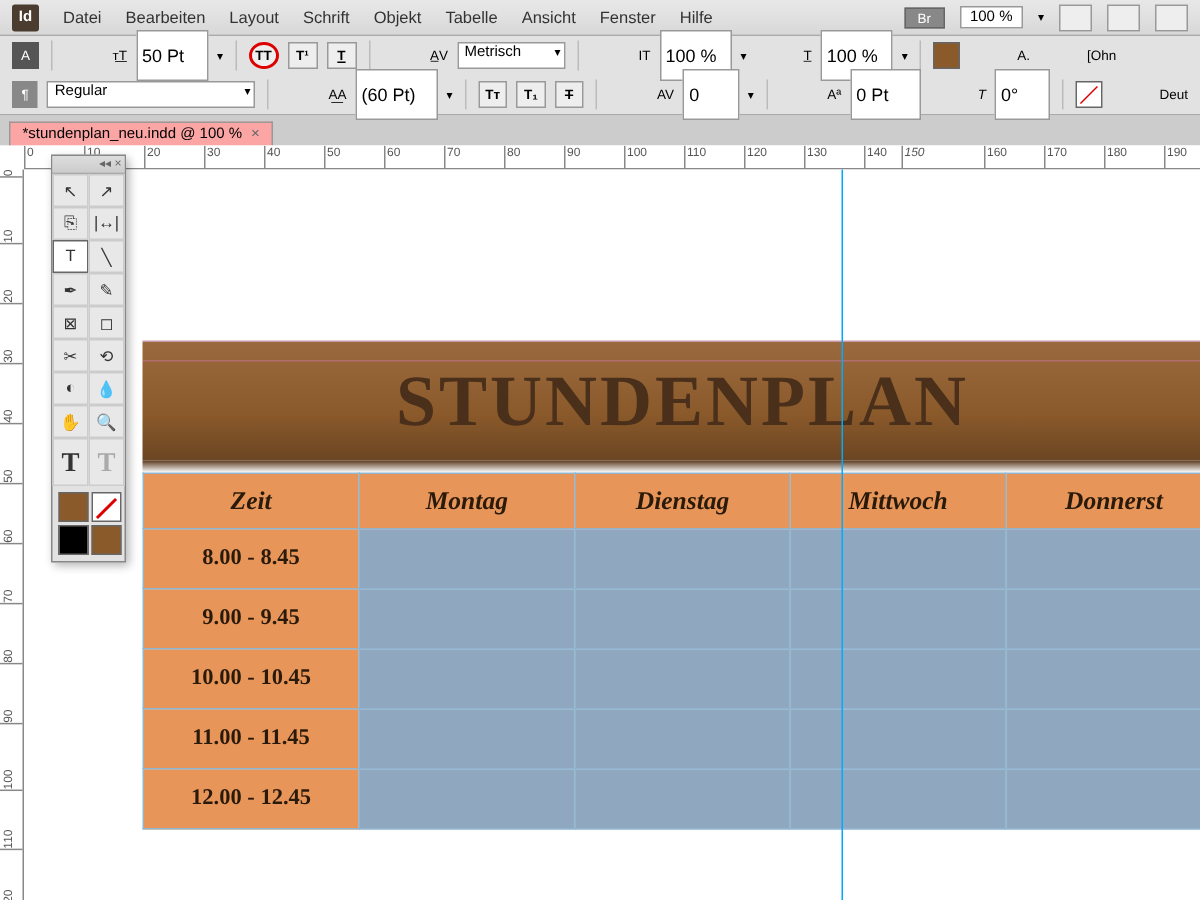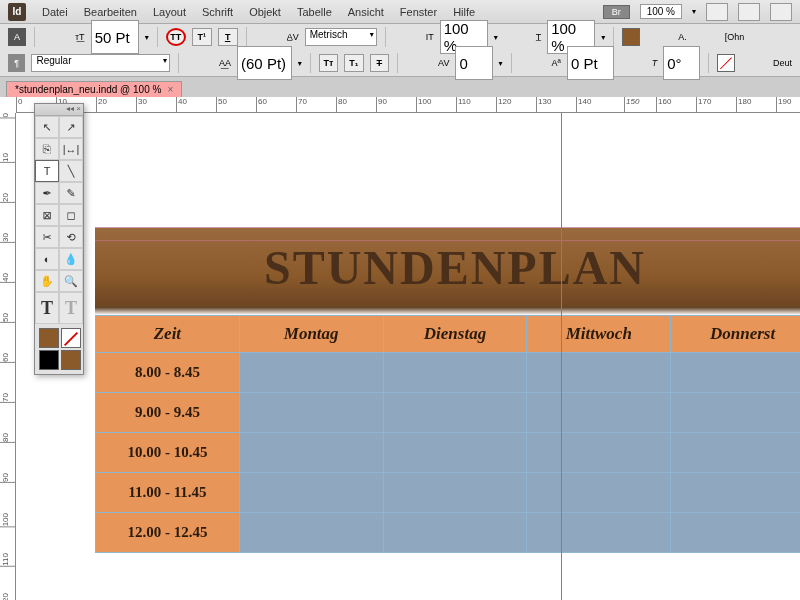--- a/index.html
+++ b/index.html
@@ -15,21 +15,21 @@
 .menubar .icon-btn { width: 22px; height: 18px; border: 1px solid #999; background: #eee; }
 
 
 .control-panel { background: #e2e2e2; border-bottom: 1px solid #aaa; }
 .cp-row { height: 26px; display: flex; align-items: center; padding: 0 8px; gap: 6px; }
 .cp-icon { width: 18px; height: 18px; background: #555; display: flex; align-items: center; justify-content: center; color: #fff; font-size: 9px; }
 .cp-select { background: #fff; border: 1px solid #999; height: 18px; padding: 0 14px 0 4px; font-size: 10px; position: relative; }
 .cp-select::after { content: '▾'; position: absolute; right: 2px; top: 1px; font-size: 8px; }
 .font-select { width: 130px; }
 .style-select { width: 142px; }
-.num-field { background: #fff; border: 1px solid #999; width: 48px; height: 16px; padding: 16px 3px; font-size: 15px; display: flex; align-items: center; }
+.num-field { background: #fff; border: 1px solid #999; width: 48px; height: 16px; padding: 16px 3px; font-size: 12px; display: flex; align-items: center; }
 .num-field.paren { width: 56px; }
 .tt-btn { width: 20px; height: 18px; border: 1px solid #999; background: #eee; display: flex; align-items: center; justify-content: center; font-size: 9px; font-weight: bold; }
 .tt-highlight { border: 2px solid #d00; border-radius: 50%; }
 .sep { width: 1px; height: 20px; background: #bbb; margin: 0 2px; }
 .mini { font-size: 9px; margin-left: 32px; }
 .fill-swatch { width:18px;height:18px;background:#8b5a2b;border:1px solid #666;}
 .stroke-swatch { width:18px;height:18px;background:#fff;border:1px solid #666;position:relative;}
 .stroke-swatch::after{content:'';position:absolute;left:0;top:50%;width:100%;height:1px;background:#d00;transform:rotate(-45deg);}
 
 
@@ -171,21 +171,21 @@
       <div class="tick" style="left: 200px;">50</div>
       <div class="tick" style="left: 240px;">60</div>
       <div class="tick" style="left: 280px;">70</div>
       <div class="tick" style="left: 320px;">80</div>
       <div class="tick" style="left: 360px;">90</div>
       <div class="tick" style="left: 400px;">100</div>
       <div class="tick" style="left: 440px;">110</div>
       <div class="tick" style="left: 480px;">120</div>
       <div class="tick" style="left: 520px;">130</div>
       <div class="tick" style="left: 560px;">140</div>
-      <div class="tick" style="left: 608px; font-style: italic;">150</div>
+      <div class="tick" style="left: 585px; font-style: italic;">150</div>
       <div class="tick" style="left: 640px;">160</div>
       <div class="tick" style="left: 680px;">170</div>
       <div class="tick" style="left: 720px;">180</div>
       <div class="tick" style="left: 760px;">190</div>
     </div>
   <div class="ruler-v" id="ruler-v" style="top:16px">
       <div class="tick" style="top: 0px;">0</div>
       <div class="tick" style="top: 40px;">10</div>
       <div class="tick" style="top: 80px;">20</div>
       <div class="tick" style="top: 120px;">30</div>

